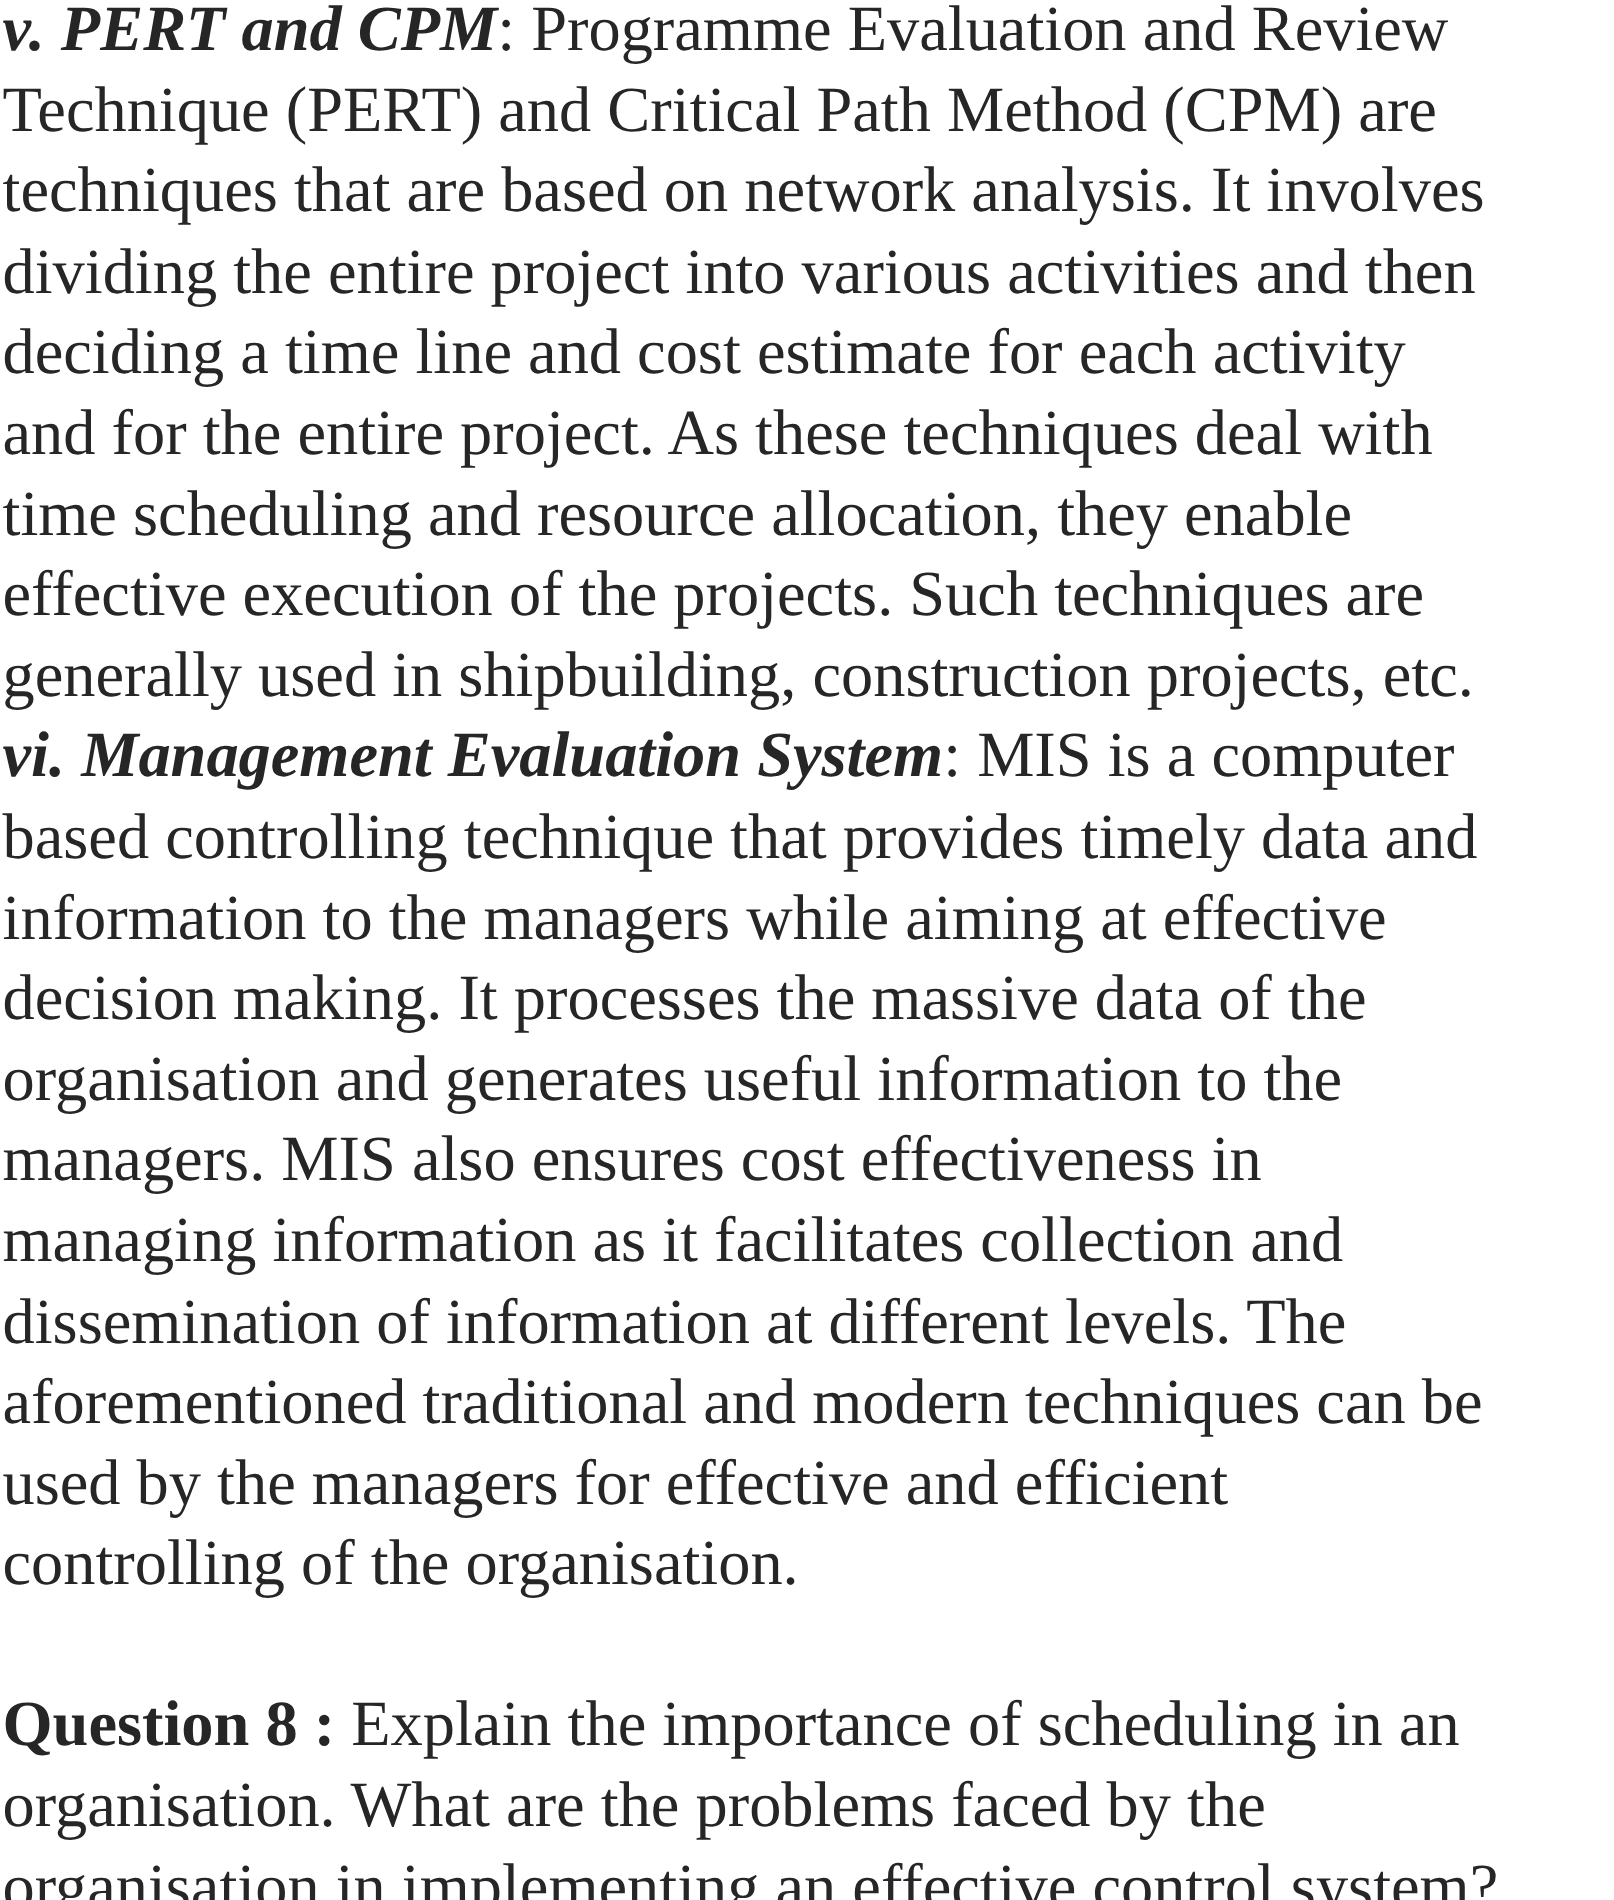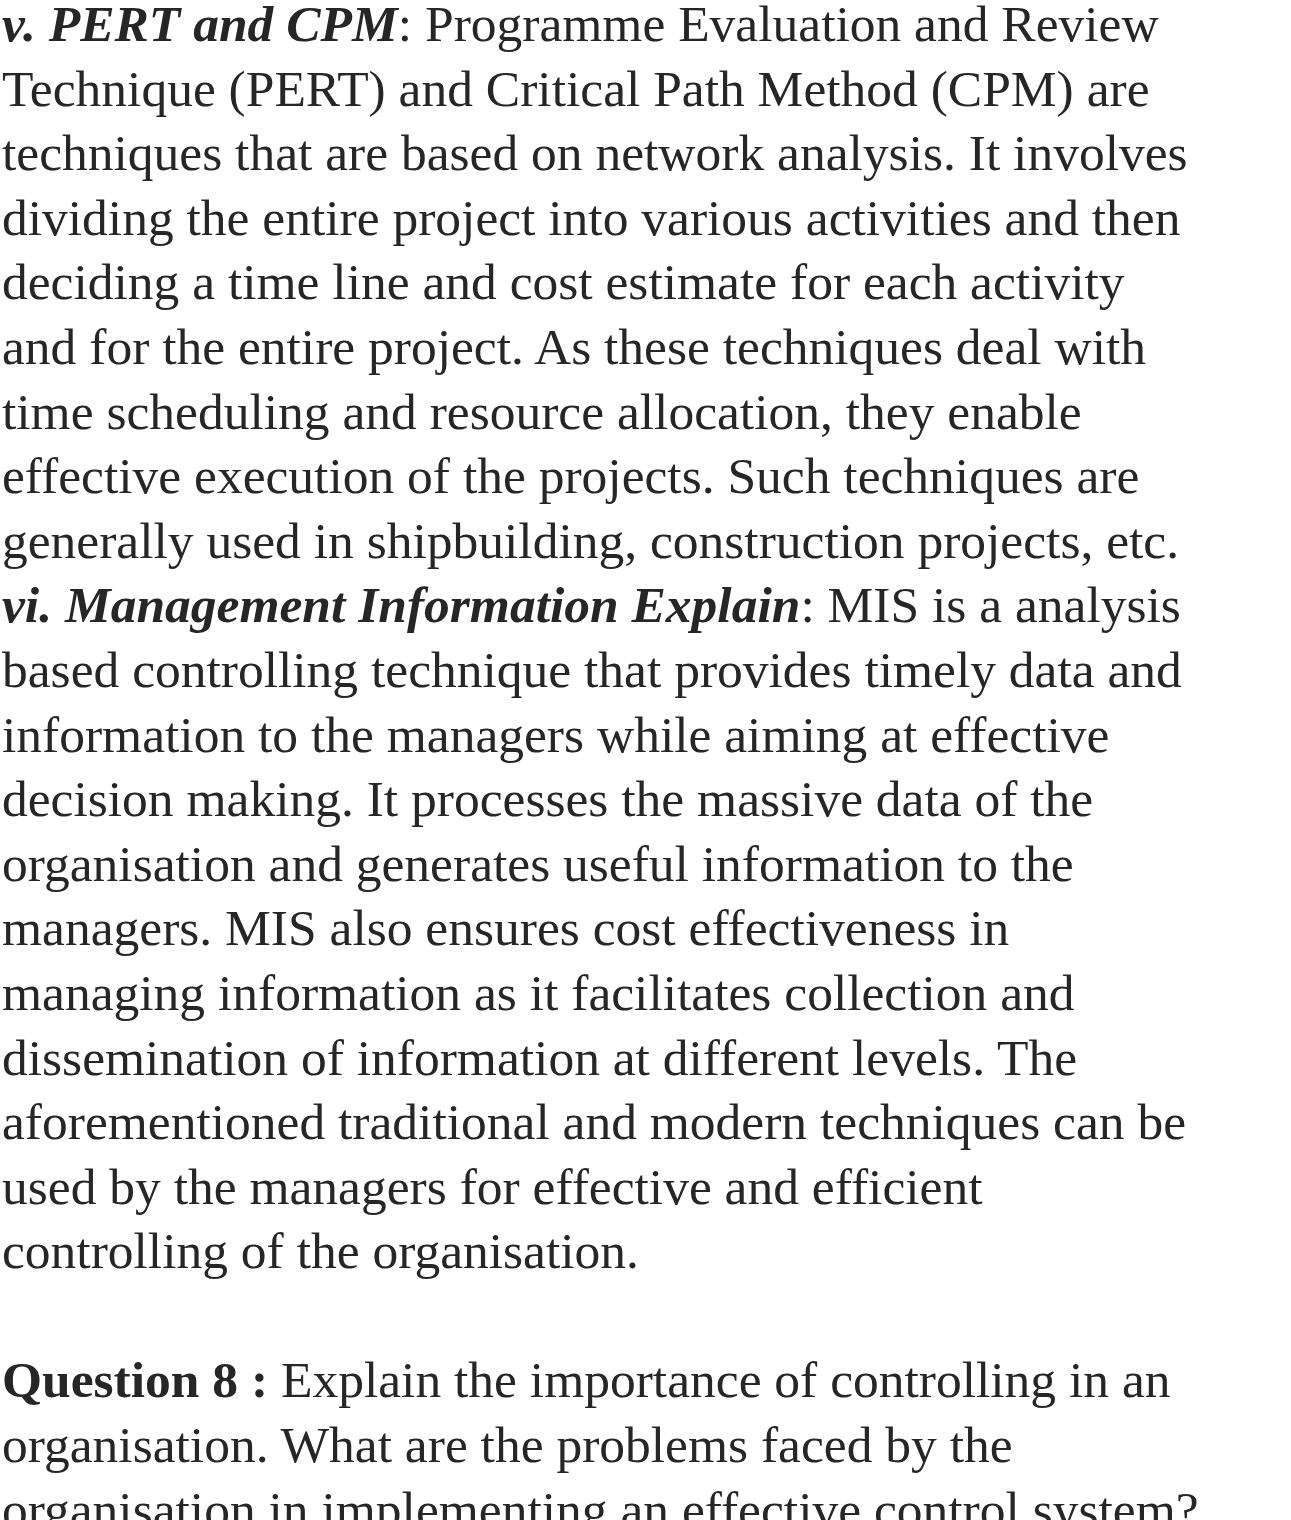--- a/index.html
+++ b/index.html
@@ -48,31 +48,31 @@
   <div class="line"><span class="bi">v. PERT and CPM</span><span>:</span><span> Programme Evaluation and Review</span></div>
   <div class="line">Technique (PERT) and Critical Path Method (CPM) are</div>
   <div class="line">techniques that are based on network analysis. It involves</div>
   <div class="line">dividing the entire project into various activities and then</div>
   <div class="line">deciding a time line and cost estimate for each activity</div>
   <div class="line">and for the entire project. As these techniques deal with</div>
   <div class="line">time scheduling and resource allocation, they enable</div>
   <div class="line">effective execution of the projects. Such techniques are</div>
   <div class="line">generally used in shipbuilding, construction projects, etc.</div>
 
-  <div class="line"><span class="bi">vi. Management Information Explain</span><span>:</span><span> MIS is a analysis</span></div>
+  <div class="line"><span class="bi">vi. Management Evaluation System</span><span>:</span><span> MIS is a computer</span></div>
   <div class="line">based controlling technique that provides timely data and</div>
   <div class="line">information to the managers while aiming at effective</div>
   <div class="line">decision making. It processes the massive data of the</div>
   <div class="line">organisation and generates useful information to the</div>
   <div class="line">managers. MIS also ensures cost effectiveness in</div>
   <div class="line">managing information as it facilitates collection and</div>
   <div class="line">dissemination of information at different levels. The</div>
   <div class="line">aforementioned traditional and modern techniques can be</div>
   <div class="line">used by the managers for effective and efficient</div>
   <div class="line">controlling of the organisation.</div>
 
   <div class="blank"></div>
 
-  <div class="line"><span class="b">Question 8 :</span><span> Explain the importance of controlling in an</span></div>
+  <div class="line"><span class="b">Question 8 :</span><span> Explain the importance of scheduling in an</span></div>
   <div class="line">organisation. What are the problems faced by the</div>
   <div class="line">organisation in implementing an effective control system?</div>
 
 </div>
 
 </body></html>

